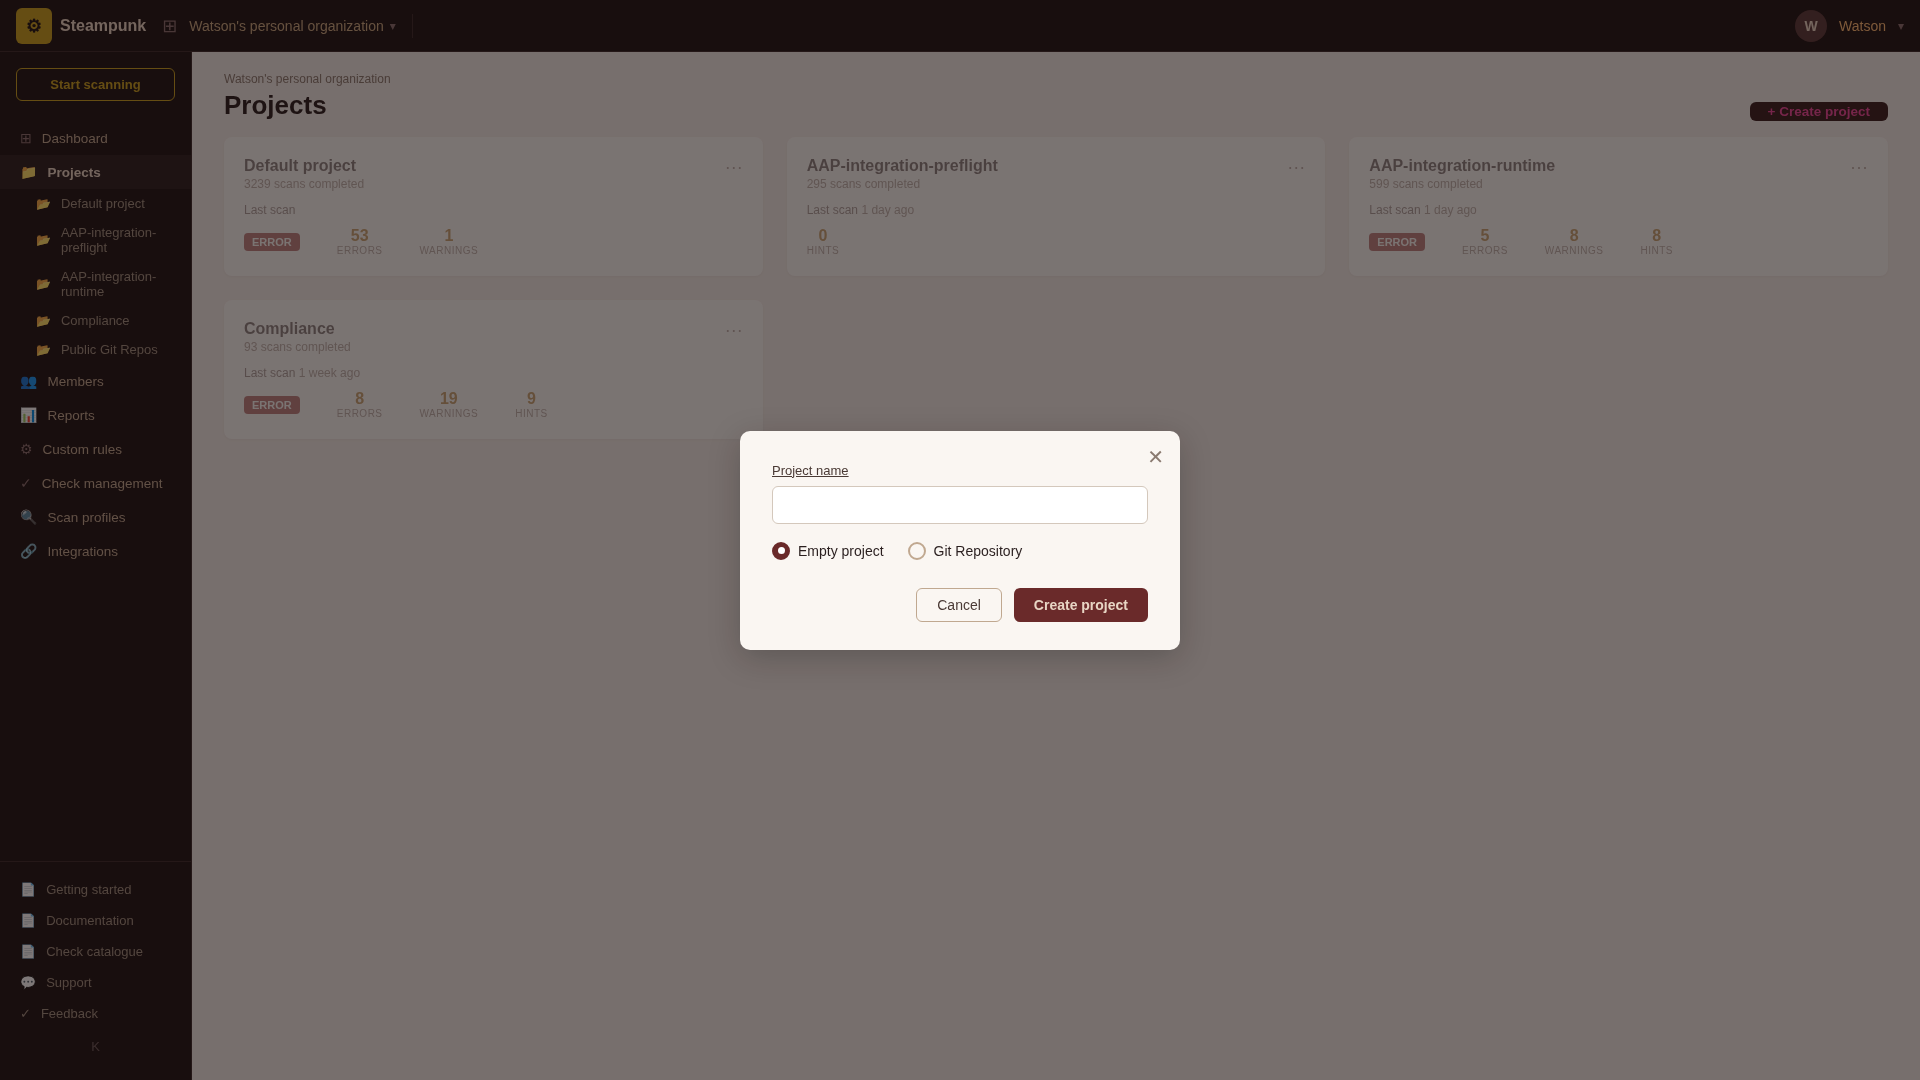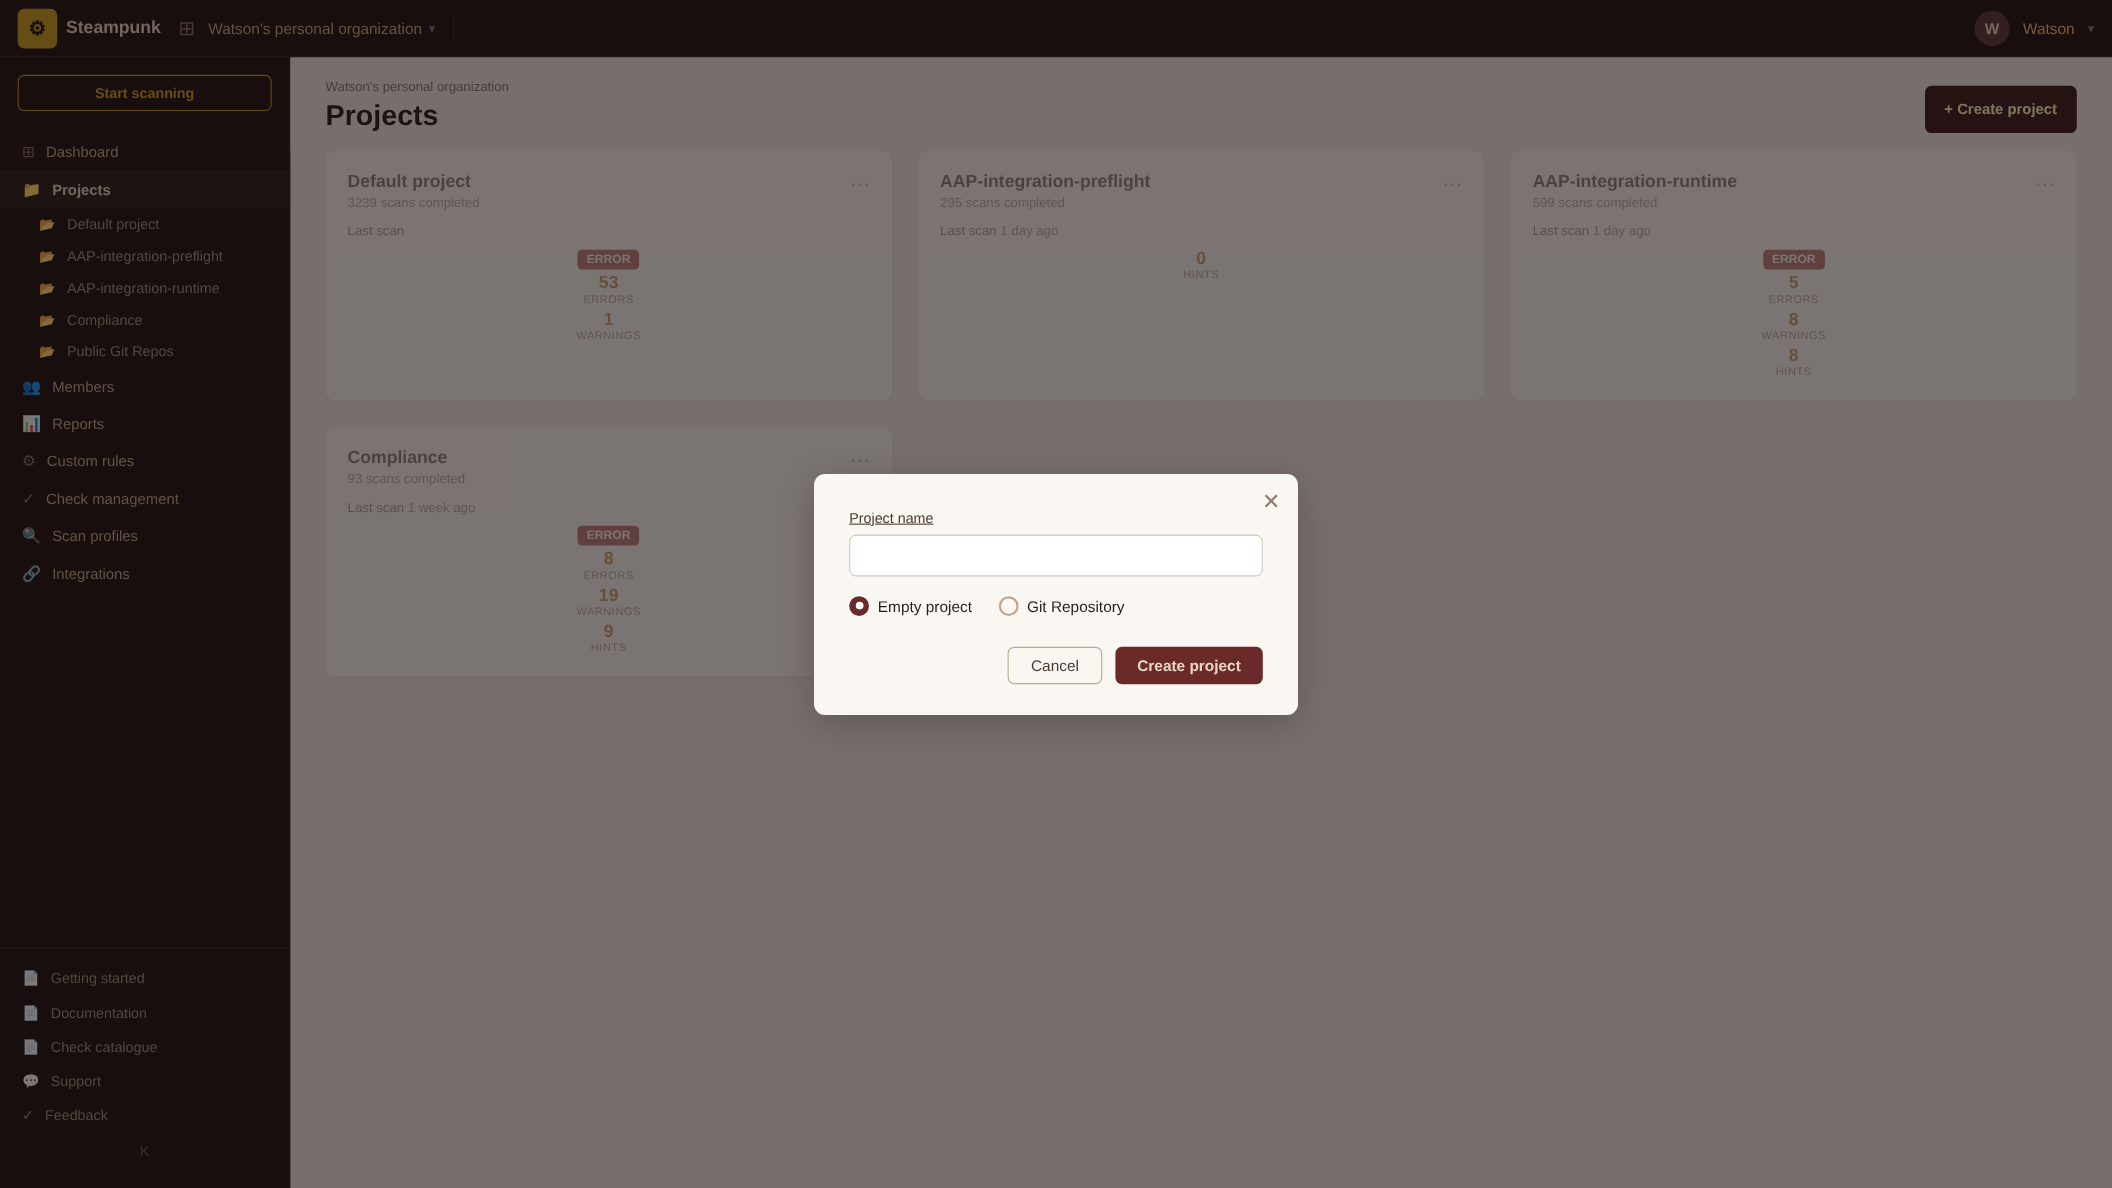--- a/index.html
+++ b/index.html
@@ -69,21 +69,21 @@
       color: #e8d5c4;
     }
     .user-name { color: #fdba74; font-size: 14px; }
     .user-chevron { color: #8a7070; font-size: 12px; }
 
     
     .main-layout { display: flex; flex: 1; overflow: hidden; }
 
     
     .sidebar {
-      width: 264px;
+      width: 192px;
       background: #1e1414;
       border-right: 1px solid #3a2a2a;
       display: flex;
       flex-direction: column;
       flex-shrink: 0;
       padding: 16px 0;
     }
     .sidebar-scan-btn {
       margin: 0 16px 20px;
       background: transparent;
@@ -162,24 +162,24 @@
       color: #8a7a70;
       margin-bottom: 4px;
     }
     .page-title {
       font-size: 26px;
       font-weight: 700;
       color: #2a1f1f;
     }
     .create-project-btn {
       background: #3a1f1f;
-      color: #fef9c3;
+      color: #ec4899;
       border: none;
       border-radius: 6px;
-      padding: 14px 18px;
+      padding: 2px 18px;
       font-size: 13.5px;
       font-weight: 600;
       cursor: pointer;
       display: flex;
       align-items: center;
       gap: 6px;
     }
 
     
     .cards-grid {
@@ -201,22 +201,21 @@
       justify-content: space-between;
       margin-bottom: 12px;
     }
     .card-title { font-size: 16px; font-weight: 700; color: #2a1f1f; }
     .card-scans { font-size: 12px; color: #8a7a70; margin-top: 2px; }
     .card-menu { color: #8a7a70; cursor: pointer; font-size: 18px; }
     .card-last-scan { font-size: 12px; color: #6a5a55; margin-bottom: 10px; }
     .card-stats {
       display: flex;
       align-items: center;
-      gap: 4px;
-      flex-direction: column;
+      gap: 37px;
     }
     .stat-item { text-align: center; }
     .stat-value { font-size: 16px; font-weight: 700; color: #a16207; }
     .stat-label { font-size: 10px; color: #8a7a70; text-transform: uppercase; letter-spacing: 0.5px; }
     .status-badge {
       border-radius: 4px;
       padding: 3px 8px;
       font-size: 11px;
       font-weight: 700;
       text-transform: uppercase;

